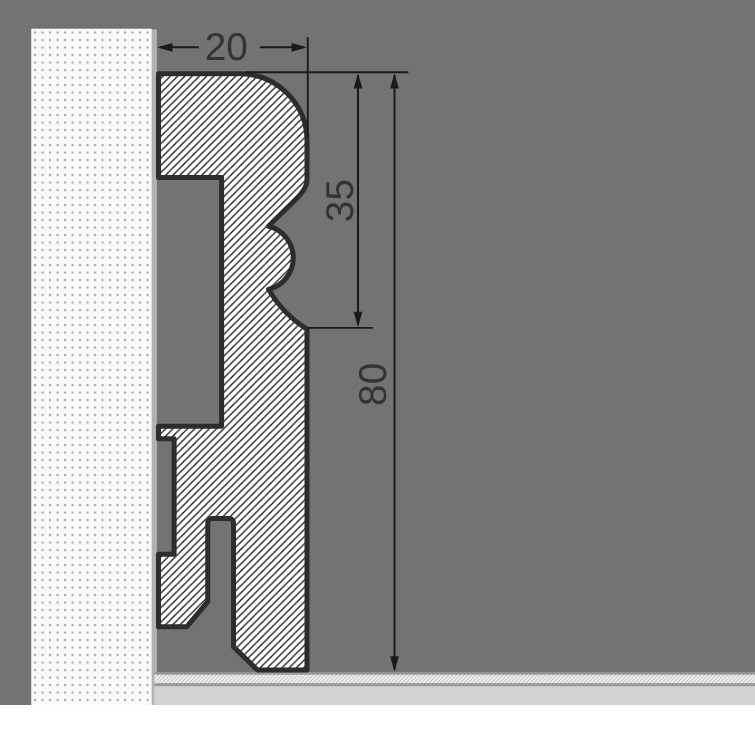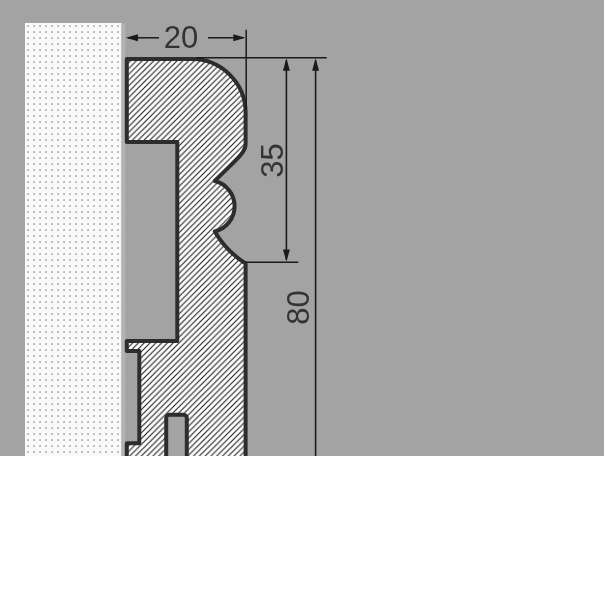--- a/index.html
+++ b/index.html
@@ -1,16 +1,16 @@
 <!DOCTYPE html>
 <html><head>
 <meta charset="utf-8">
 <style>
   html,body{margin:0;padding:0;background:#ffffff;}
-  #stage{position:relative;width:604px;height:456px;background:#a3a3a3;overflow:hidden;}
+  #stage{position:relative;width:604px;height:564px;background:#737373;overflow:hidden;}
   svg{display:block;}
   text{font-family:"Liberation Sans", sans-serif;fill:#333333;}
 </style>
 </head>
 <body>
 <div id="stage">
 <svg width="604" height="604" viewBox="0 0 604 604" xmlns="http://www.w3.org/2000/svg">
 <defs>
   <pattern id="walldots" width="6" height="6" patternUnits="userSpaceOnUse" x="25" y="23">
     <rect width="6" height="6" fill="#fafafa"></rect>

